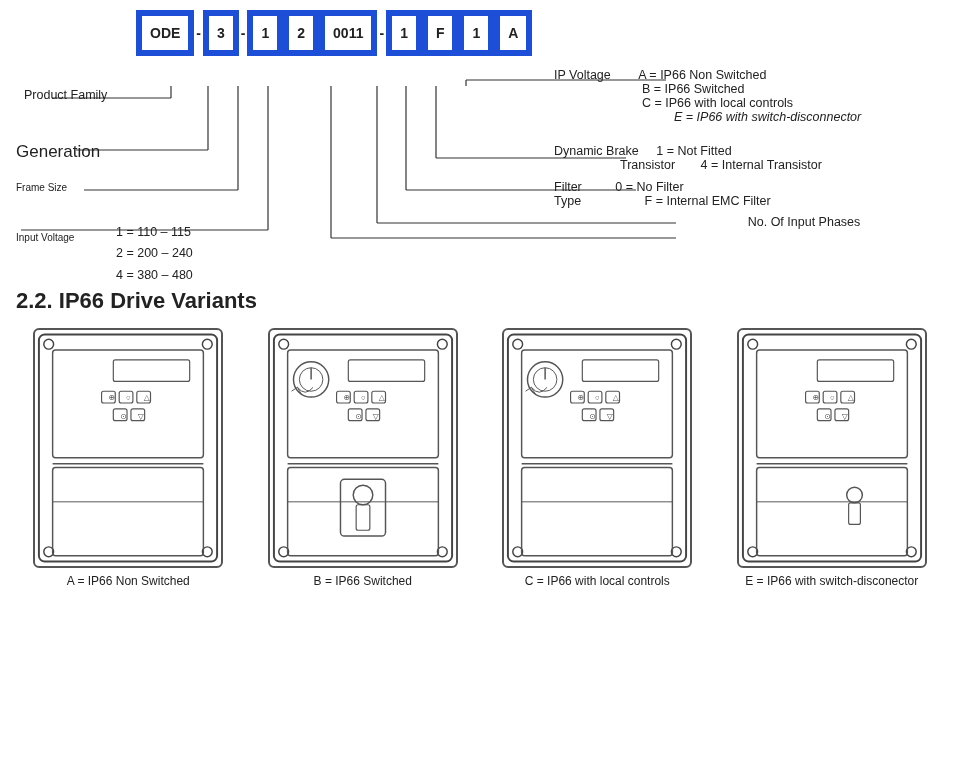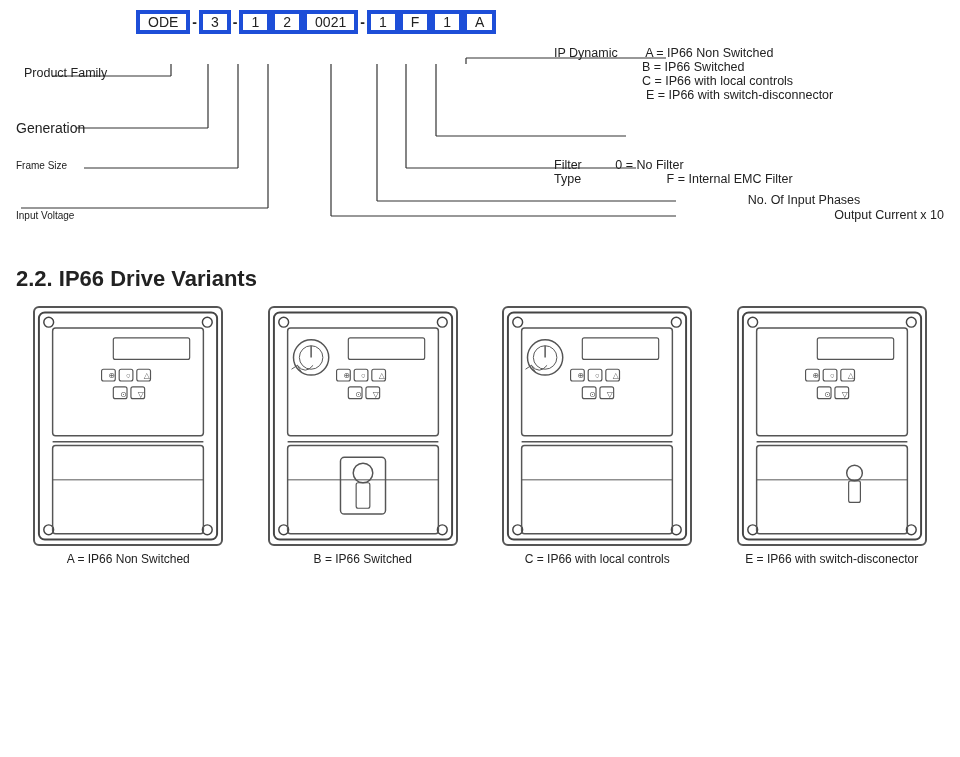--- a/index.html
+++ b/index.html
@@ -19,24 +19,24 @@
     }
 
     .part-number-boxes {
       display: flex;
       align-items: center;
       margin-bottom: 4px;
       margin-left: 120px;
     }
 
     .pn-box {
-      border: 4px solid #1d4ed8;
-      padding: 0 8px;
+      border: 6px solid #1d4ed8;
+      padding: 9px 8px;
       font-size: 14px;
-      font-weight: normal;
+      font-weight: bold;
       min-width: 30px;
       text-align: center;
     }
     .pn-box.wide { min-width: 50px; }
     .pn-separator {
       font-size: 14px;
       font-weight: bold;
       padding: 0 2px;
     }
 
@@ -88,21 +88,21 @@
 
 <div class="part-number-section">
 
   <div class="part-number-boxes">
     <div class="pn-box" style="min-width:52px;">ODE</div>
     <div class="pn-separator">-</div>
     <div class="pn-box">3</div>
     <div class="pn-separator">-</div>
     <div class="pn-box">1</div>
     <div class="pn-box">2</div>
-    <div class="pn-box wide" style="min-width:52px;">0021</div>
+    <div class="pn-box wide" style="min-width:52px;">0011</div>
     <div class="pn-separator">-</div>
     <div class="pn-box">1</div>
     <div class="pn-box">F</div>
     <div class="pn-box">1</div>
     <div class="pn-box">A</div>
   </div>
 
   <div style="position:relative; width:100%; height:210px;">
 
     <svg style="position:absolute;top:0;left:0;width:100%;height:100%;pointer-events:none;">
@@ -129,44 +129,54 @@
       <line x1="390" y1="130" x2="620" y2="130" stroke="#333" stroke-width="1.2"></line>
 
       <line x1="420" y1="26" x2="420" y2="98" stroke="#333" stroke-width="1.2"></line>
       <line x1="420" y1="98" x2="610" y2="98" stroke="#333" stroke-width="1.2"></line>
 
       <line x1="450" y1="26" x2="450" y2="20" stroke="#333" stroke-width="1.2"></line>
       <line x1="450" y1="20" x2="650" y2="20" stroke="#333" stroke-width="1.2"></line>
     </svg>
 
     <div style="position:absolute; left:8px; top:28px; font-size:12.5px;">Product Family</div>
-    <div style="position:absolute; left:0; top:82px; font-size:14px;">Generation</div>
+    <div style="position:absolute; left:0; top:82px; font-size:17px;">Generation</div>
     <div style="position:absolute; left:0; top:122px; font-size:10px;">Frame Size</div>
     <div style="position:absolute; left:0; top:172px; font-size:10px;">Input Voltage</div>
 
+    <div style="position:absolute; left:100px; top:162px; font-size:12.5px; line-height:1.7;">
+      <div>1 = 110 – 115</div>
+      <div>2 = 200 – 240</div>
+      <div>4 = 380 – 480</div>
+    </div>
 
     <div style="position:absolute; right:0; top:8px; font-size:12.5px; text-align:left; width:390px;">
-      <span style="font-weight:normal; margin-right:4px;">IP Dynamic</span>
+      <span style="font-weight:normal; margin-right:4px;">IP Voltage</span>
       <span style="margin-left: 20px;">A = IP66 Non Switched</span><br>
       <span style="margin-left: 88px;">B = IP66 Switched</span><br>
       <span style="margin-left: 88px;">C = IP66 with local controls</span><br>
-      <span style="margin-left: 92px;">E = IP66 with switch-disconnector</span>
-    </div>
-
+      <span style="margin-left: 120px; font-style: italic;">E = IP66 with switch-disconnector</span>
+    </div>
+
+    <div style="position:absolute; right:0; top:84px; font-size:12.5px; text-align:left; width:390px;">
+      <span style="margin-right:4px;">Dynamic Brake</span>
+      <span style="margin-left: 10px;">1 = Not Fitted</span><br>
+      <span style="margin-left: 66px;">Transistor</span>
+      <span style="margin-left: 22px;">4 = Internal Transistor</span>
+    </div>
 
     <div style="position:absolute; right:0; top:120px; font-size:12.5px; text-align:left; width:390px;">
       <span style="margin-right:30px;">Filter</span>
       <span style="">0 = No Filter</span><br>
       <span style="margin-right:10px;">Type</span>
-      <span style="margin-left: 72px;">F = Internal EMC Filter</span>
+      <span style="margin-left: 50px;">F = Internal EMC Filter</span>
     </div>
 
     <div style="position:absolute; right:0; top:155px; font-size:12.5px; width:280px; text-align:center;">No. Of Input Phases</div>
 
-    <div style="position:absolute; right:0; top:170px; font-size:12.5px; width:280px; text-align:right;">Output Current x 10</div>
 
   </div>
 </div>
 
 <div class="section-heading">2.2. IP66 Drive Variants</div>
 
 <div class="drive-variants">
 
   <div class="drive-variant">
     <div class="drive-image">

